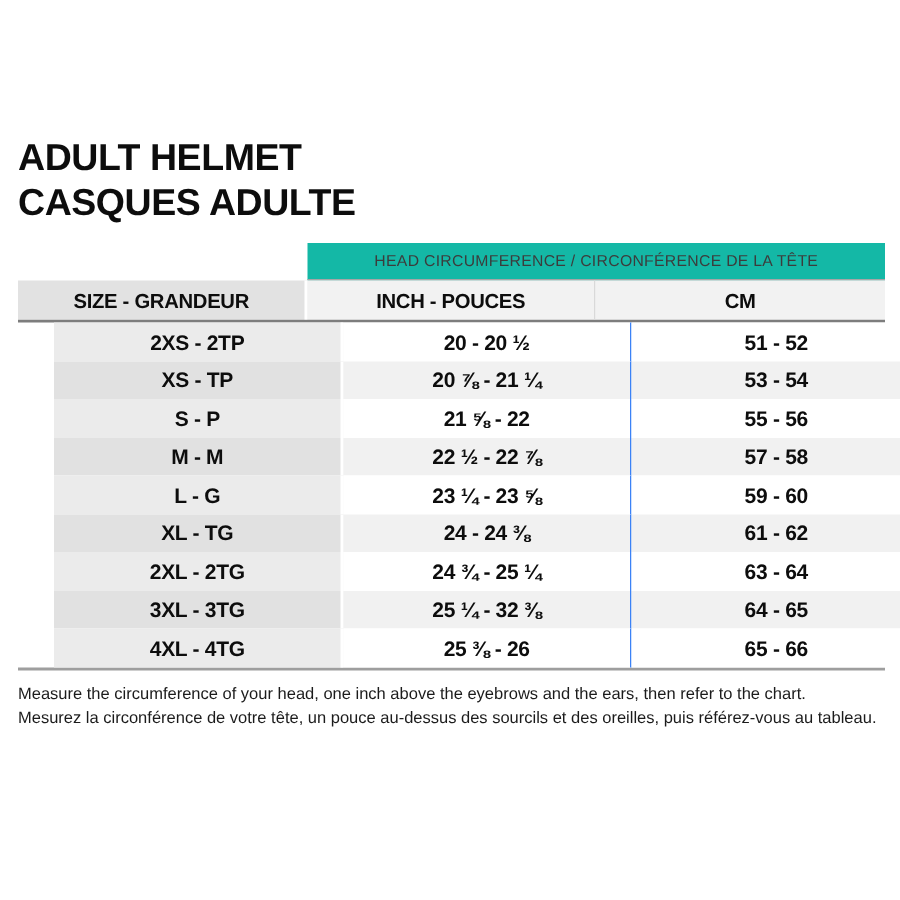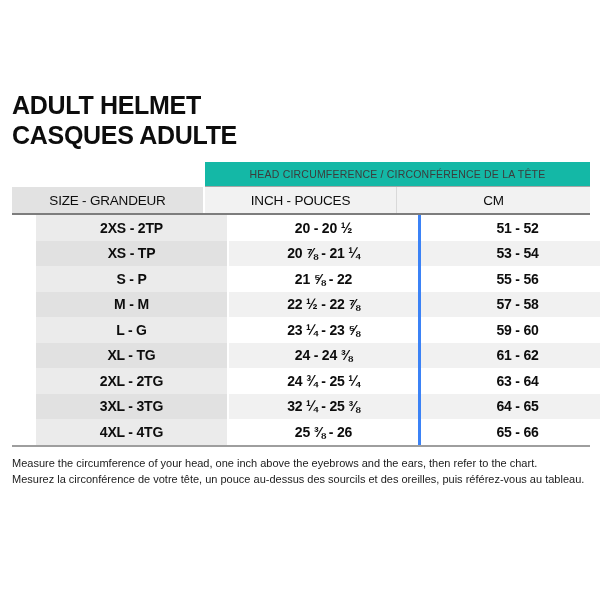--- a/index.html
+++ b/index.html
@@ -62,21 +62,21 @@
     color: #3c3c3c;
   }
 
   
   .header-row {
     height: 26px;
     border-bottom: 2px solid #7d7d7d;
   }
   .th {
     font-size: 13.5px;
-    font-weight: 400;
+    font-weight: 700;
     letter-spacing: -0.2px;
     color: #0d0d0d;
     background: #f2f2f2;
   }
   .th.col-size {
     background: #e2e2e2;
     border-right: 2px solid #ffffff;
   }
   .th.col-inch { border-right: 1px solid #d9d9d9; }
 
@@ -87,21 +87,21 @@
     font-size: 14px;
     font-weight: 700;
     letter-spacing: -0.2px;
     color: #0d0d0d;
     background: #ffffff;
   }
   .td.size {
     background: #ebebeb;
     border-right: 2px solid #ffffff;
   }
-  .td.inch { border-right: 3px solid #3b82f6; }
+  .td.inch { border-right: 1px solid #3b82f6; }
   .tr.alt .td { background: #f1f1f1; }
   .tr.alt .td.size { background: #e1e1e1; }
 
   
   .footer-note {
     position: absolute;
     left: 12px;
     top: 456px;
     width: 576px;
     font-size: 11px;
@@ -163,21 +163,21 @@
         <div class="cell td inch">24 - 24 ⅜</div>
         <div class="cell td cm">61 - 62</div>
       </div>
         <div class="grid-row tr">
         <div class="cell td size">2XL - 2TG</div>
         <div class="cell td inch">24 ¾ - 25 ¼</div>
         <div class="cell td cm">63 - 64</div>
       </div>
         <div class="grid-row tr alt">
         <div class="cell td size">3XL - 3TG</div>
-        <div class="cell td inch">32 ¼ - 25 ⅜</div>
+        <div class="cell td inch">25 ¼ - 32 ⅜</div>
         <div class="cell td cm">64 - 65</div>
       </div>
         <div class="grid-row tr">
         <div class="cell td size">4XL - 4TG</div>
         <div class="cell td inch">25 ⅜ - 26</div>
         <div class="cell td cm">65 - 66</div>
       </div>
       </div>
 
   </div>

